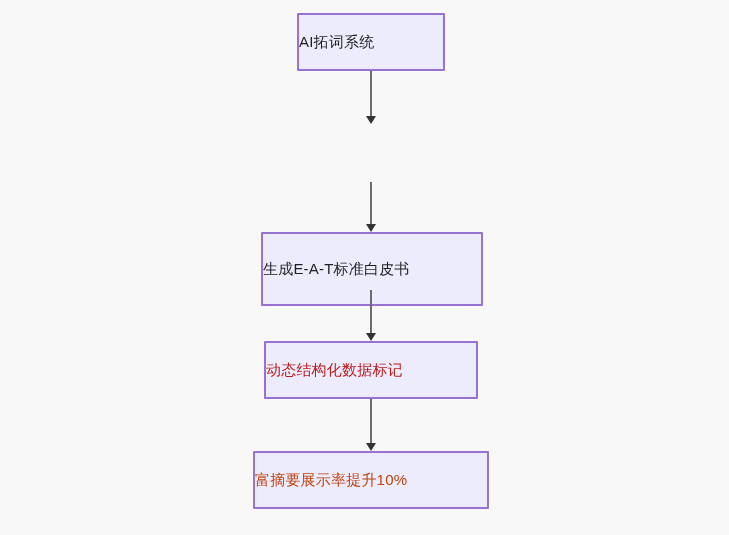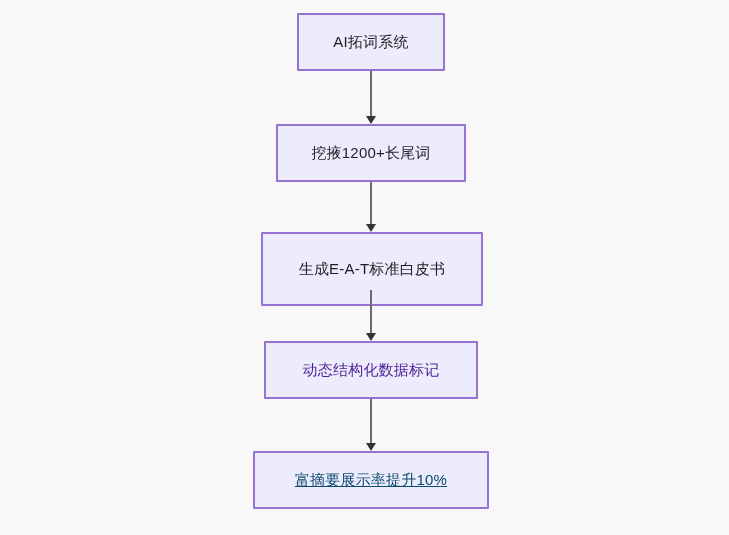--- a/index.html
+++ b/index.html
@@ -21,21 +21,21 @@
     background: #f8f8f8;
   }
   .node {
     position: absolute;
     box-sizing: border-box;
     background: #ececfc;
     border: 2px solid #9673d3;
     border-radius: 1px;
     display: flex;
     align-items: center;
-    justify-content: center;
+    justify-content: flex-start;
     text-align: center;
   }
   .node-label {
     font-size: 15px;
     line-height: 1.2;
     color: #1f1f23;
     letter-spacing: 0.2px;
     white-space: nowrap;
     font-family: "Liberation Sans", "DejaVu Sans", sans-serif;
   }
@@ -68,44 +68,41 @@
 
   <div class="node" style="left: 297px; top: 13px; width: 148px; height: 58px; background: rgb(236, 236, 252); border-color: rgb(150, 115, 211);">
     <span class="node-label" style="color: rgb(31, 31, 35);">AI拓词系统</span>
   </div>
 
   <div class="edge" style="left: 371px; top: 71px;">
     <div class="edge-line" style="height: 45px; background: rgb(107, 107, 107);"></div>
     <div class="edge-arrow" style="top: 45px; border-top-color: rgb(51, 51, 51);"></div>
   </div>
 
-  <div class="node" style="left: 276px; top: 124px; width: 190px; height: 58px; background: rgb(236, 236, 252); border-color: rgb(150, 115, 211);">
-    <span class="node-label" style="color: rgb(31, 31, 35);">挖掖1200+长尾词</span>
-  </div>
 
   <div class="edge" style="left: 371px; top: 182px;">
     <div class="edge-line" style="height: 42px; background: rgb(107, 107, 107);"></div>
     <div class="edge-arrow" style="top: 42px; border-top-color: rgb(51, 51, 51);"></div>
   </div>
 
   <div class="node" style="left: 261px; top: 232px; width: 222px; height: 74px; background: rgb(236, 236, 252); border-color: rgb(150, 115, 211);">
     <span class="node-label" style="color: rgb(31, 31, 35);">生成E-A-T标准白皮书</span>
   </div>
 
   <div class="edge" style="left: 371px; top: 290px;">
     <div class="edge-line" style="height: 43px; background: rgb(107, 107, 107);"></div>
     <div class="edge-arrow" style="top: 43px; border-top-color: rgb(51, 51, 51);"></div>
   </div>
 
   <div class="node" style="left: 264px; top: 341px; width: 214px; height: 58px; background: rgb(236, 236, 252); border-color: rgb(150, 115, 211);">
-    <span class="node-label" style="color: #4c1d95;">动态结构化数据标记</span>
+    <span class="node-label" style="color: #b91c1c;">动态结构化数据标记</span>
   </div>
 
   <div class="edge" style="left: 371px; top: 399px;">
     <div class="edge-line" style="height: 44px; background: rgb(107, 107, 107);"></div>
     <div class="edge-arrow" style="top: 44px; border-top-color: rgb(51, 51, 51);"></div>
   </div>
 
   <div class="node" style="left: 253px; top: 451px; width: 236px; height: 58px; background: rgb(236, 236, 252); border-color: rgb(150, 115, 211);">
-    <span class="node-label" style="color: #0c4a6e; text-decoration: underline;">富摘要展示率提升10%</span>
+    <span class="node-label" style="color: #c2410c;">富摘要展示率提升10%</span>
   </div>
 
 </div>
 
 </body></html>

